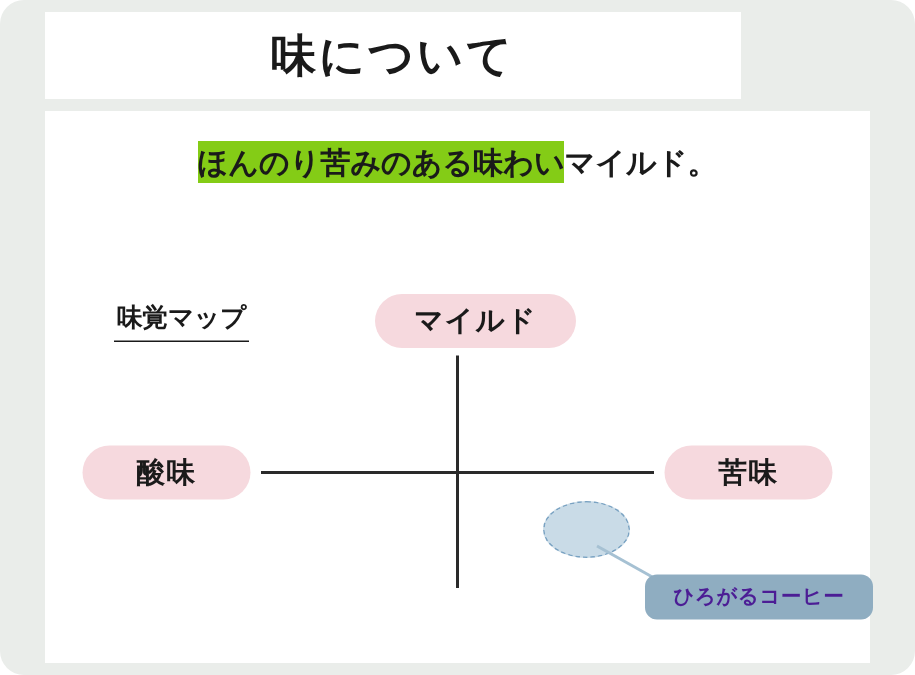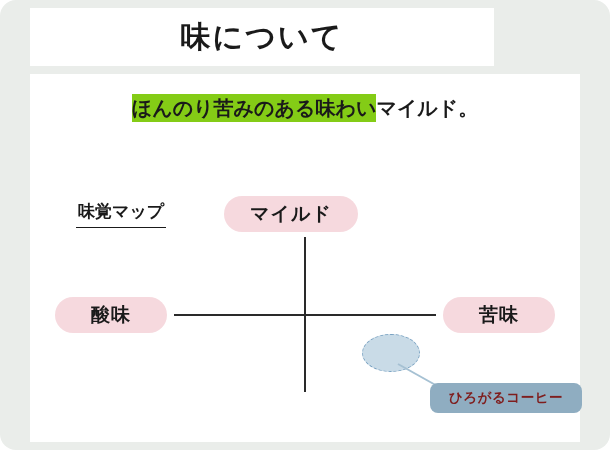--- a/index.html
+++ b/index.html
@@ -71,21 +71,21 @@
   }
   .pill {
     position: absolute;
     background: #f6d9de;
     border-radius: 18px;
     display: flex; align-items: center; justify-content: center;
     font-size: 19px;
     font-weight: bold;
     letter-spacing: 1px;
   }
-  .pill-top    { left: 224px; top: 196px; width: 134px; height: 36px; }
+  .pill-top    { left: 250px; top: 196px; width: 134px; height: 36px; }
   .pill-left   { left:  55px; top: 297px; width: 112px; height: 36px; }
   .pill-right  { left: 443px; top: 297px; width: 112px; height: 36px; }
   .pill-bottom { left: 246px; top: 395px; width: 118px; height: 36px; }
   .marker {
     position: absolute;
     left: 362px; top: 334px;
     width: 58px; height: 38px;
     background: #c9dbe7;
     border: 1.5px dashed #79a2c2;
     border-radius: 50%;
@@ -96,21 +96,21 @@
     left: 0; top: 0;
     width: 610px; height: 450px;
     pointer-events: none;
   }
   .tag {
     position: absolute;
     left: 430px; top: 383px;
     width: 152px; height: 30px;
     background: #8fadc1;
     border-radius: 8px;
-    color: #7f1d1d;
+    color: #4c1d95;
     font-size: 13.5px;
     font-weight: bold;
     display: flex; align-items: center; justify-content: center;
     letter-spacing: 0.5px;
   }
 </style>
 </head>
 <body>
 
 <div class="frame">

